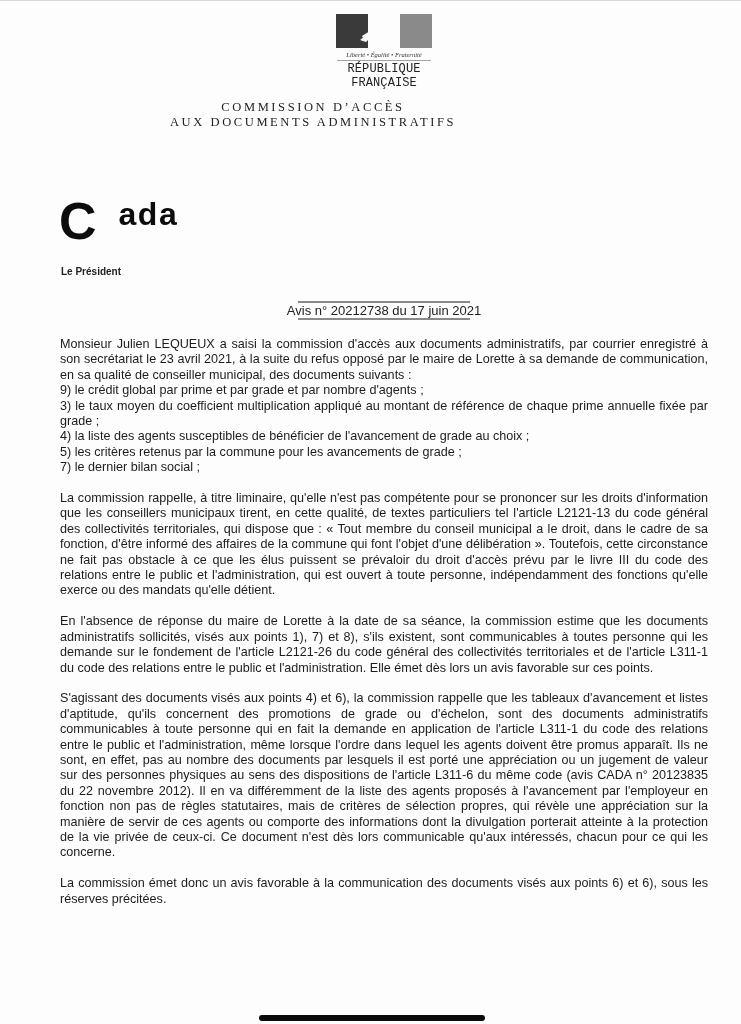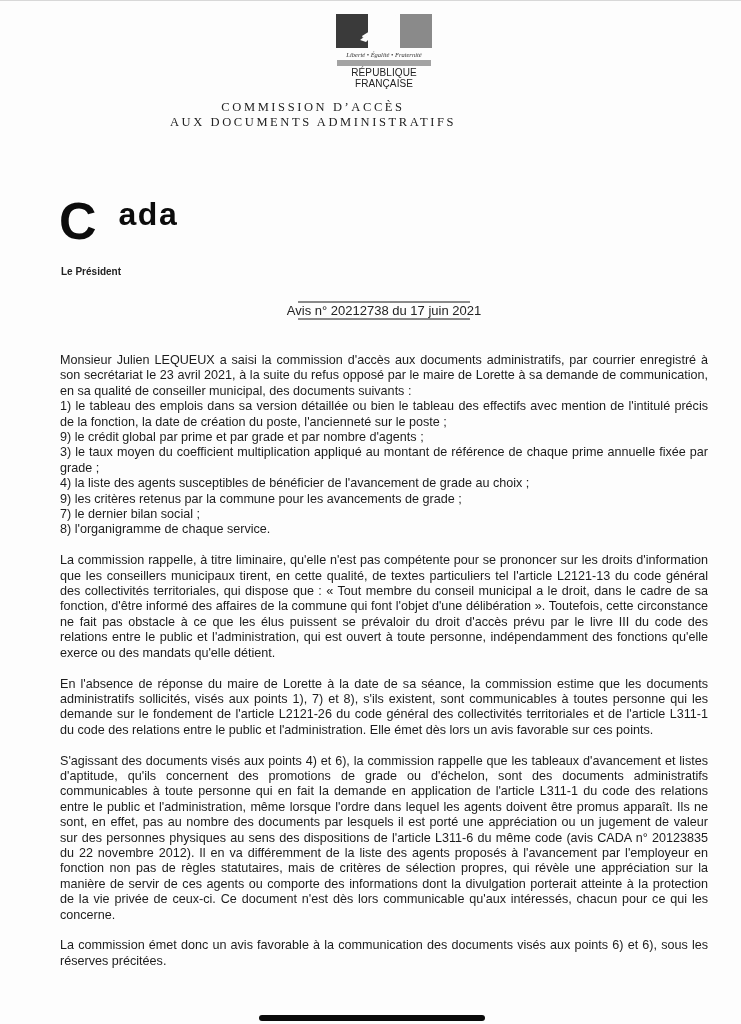--- a/index.html
+++ b/index.html
@@ -12,30 +12,30 @@
       border-top: 1px solid #d8d8d8;
       box-sizing: border-box;
     }
     .logo { position: absolute; left: 336px; top: 13px; width: 96px; text-align: center; }
     .flag { display: flex; width: 96px; height: 34px; margin: 0 auto; }
     .flag .b { flex: 1; background: #3a3a3a; position: relative; }
     .flag .w { flex: 1; background: #fdfdfd; position: relative; }
     .flag .r { flex: 1; background: #8a8a8a; }
     .marianne { position: absolute; left: 20px; top: 0; width: 48px; height: 34px; }
     .motto { font-family: "Liberation Serif", serif; font-style: italic; font-size: 6.5px; color: #333; margin-top: 3px; }
-    .rf { font-family: Liberation Sans, sans-serif; font-size: 10px; color: #222; border-top: 6px solid #a3a3a3; padding-top: 1px; margin: 2px auto 0; width: 94px; letter-spacing: 0.1px; }
+    .rf { font-family: Liberation Mono, monospace; font-size: 12px; color: #222; border-top: 1px solid #a3a3a3; padding-top: 1px; margin: 2px auto 0; width: 94px; letter-spacing: 0.1px; }
     .commission { position: absolute; top: 99px; left: 0; width: 626px; text-align: center; font-family: "Liberation Serif", serif; font-size: 12.5px; letter-spacing: 2.6px; color: #222; line-height: 15px; }
     .cada { position: absolute; left: 59px; top: 190px; font-family: "Liberation Sans", sans-serif; font-weight: bold; color: #0c0c0c; }
     .cada .big { font-size: 52px; }
     .cada .small { font-size: 32px; position: relative; top: -14px; letter-spacing: 1.5px; margin-left: 22px; }
     .president { position: absolute; left: 61px; top: 265px; font-size: 10px; font-weight: bold; color: #222; }
     .avis-row { position: absolute; top: 300px; left: 60px; width: 648px; display: flex; align-items: center; justify-content: space-between; flex-direction: column; }
     .avis-row .rule { width: 172px; height: 2px; background: #8a8a8a; }
     .avis-row .title { font-size: 13px; color: #222; }
-    .content { position: absolute; top: 336px; left: 60px; width: 648px; font-size: 12.6px; line-height: 15.4px; color: #1c1c1c; margin-top: 16px; }
+    .content { position: absolute; top: 336px; left: 60px; width: 648px; font-size: 12.6px; line-height: 15.4px; color: #1c1c1c; }
     .content p { margin: 0 0 15.4px 0; text-align: justify; }
     .content .list { margin: 0 0 15.4px 0; }
     .content .list div { text-align: justify; }
     .home-bar { position: absolute; left: 259px; top: 1014px; width: 226px; height: 6px; border-radius: 3px; background: #0a0a0a; }
   </style>
 </head>
 <body>
 
 <div class="logo">
   <div class="flag">
@@ -65,27 +65,25 @@
 
 <div class="avis-row">
   <div class="rule"></div>
   <div class="title">Avis n° 20212738 du 17 juin 2021</div>
   <div class="rule"></div>
 </div>
 
 <div class="content">
   <div class="list">
     <div>Monsieur Julien LEQUEUX a saisi la commission d'accès aux documents administratifs, par courrier enregistré à son secrétariat le 23 avril 2021, à la suite du refus opposé par le maire de Lorette à sa demande de communication, en sa qualité de conseiller municipal, des documents suivants :</div>
-    <div>1) le tableau des emplois dans sa version détaillée ou bien le tableau des effectifs avec mention de l'intitulé précis de la fonction, la date de création du poste, l'ancienneté sur le poste ;</div>
     <div>9) le crédit global par prime et par grade et par nombre d'agents ;</div>
     <div>3) le taux moyen du coefficient multiplication appliqué au montant de référence de chaque prime annuelle fixée par grade ;</div>
     <div>4) la liste des agents susceptibles de bénéficier de l'avancement de grade au choix ;</div>
-    <div>9) les critères retenus par la commune pour les avancements de grade ;</div>
+    <div>5) les critères retenus par la commune pour les avancements de grade ;</div>
     <div>7) le dernier bilan social ;</div>
-    <div>8) l'organigramme de chaque service.</div>
   </div>
   <p>La commission rappelle, à titre liminaire, qu'elle n'est pas compétente pour se prononcer sur les droits d'information que les conseillers municipaux tirent, en cette qualité, de textes particuliers tel l'article L2121-13 du code général des collectivités territoriales, qui dispose que : « Tout membre du conseil municipal a le droit, dans le cadre de sa fonction, d'être informé des affaires de la commune qui font l'objet d'une délibération ». Toutefois, cette circonstance ne fait pas obstacle à ce que les élus puissent se prévaloir du droit d'accès prévu par le livre III du code des relations entre le public et l'administration, qui est ouvert à toute personne, indépendamment des fonctions qu'elle exerce ou des mandats qu'elle détient.</p>
   <p>En l'absence de réponse du maire de Lorette à la date de sa séance, la commission estime que les documents administratifs sollicités, visés aux points 1), 7) et 8), s'ils existent, sont communicables à toutes personne qui les demande sur le fondement de l'article L2121-26 du code général des collectivités territoriales et de l'article L311-1 du code des relations entre le public et l'administration. Elle émet dès lors un avis favorable sur ces points.</p>
   <p>S'agissant des documents visés aux points 4) et 6), la commission rappelle que les tableaux d'avancement et listes d'aptitude, qu'ils concernent des promotions de grade ou d'échelon, sont des documents administratifs communicables à toute personne qui en fait la demande en application de l'article L311-1 du code des relations entre le public et l'administration, même lorsque l'ordre dans lequel les agents doivent être promus apparaît. Ils ne sont, en effet, pas au nombre des documents par lesquels il est porté une appréciation ou un jugement de valeur sur des personnes physiques au sens des dispositions de l'article L311-6 du même code (avis CADA n° 20123835 du 22 novembre 2012). Il en va différemment de la liste des agents proposés à l'avancement par l'employeur en fonction non pas de règles statutaires, mais de critères de sélection propres, qui révèle une appréciation sur la manière de servir de ces agents ou comporte des informations dont la divulgation porterait atteinte à la protection de la vie privée de ceux-ci. Ce document n'est dès lors communicable qu'aux intéressés, chacun pour ce qui les concerne.</p>
   <p>La commission émet donc un avis favorable à la communication des documents visés aux points 6) et 6), sous les réserves précitées.</p>
 </div>
 
 <div class="home-bar"></div>
 
 </body></html>

